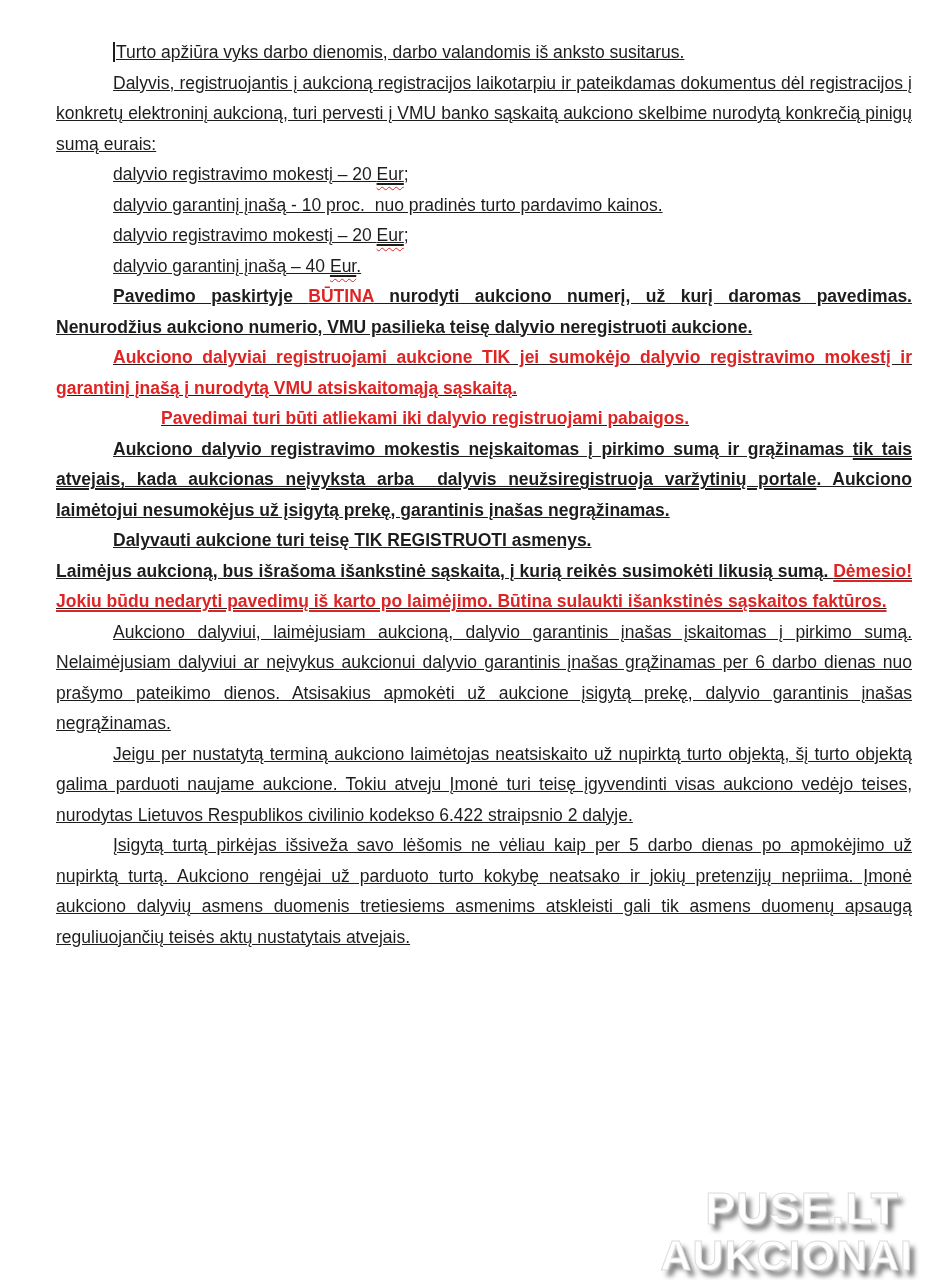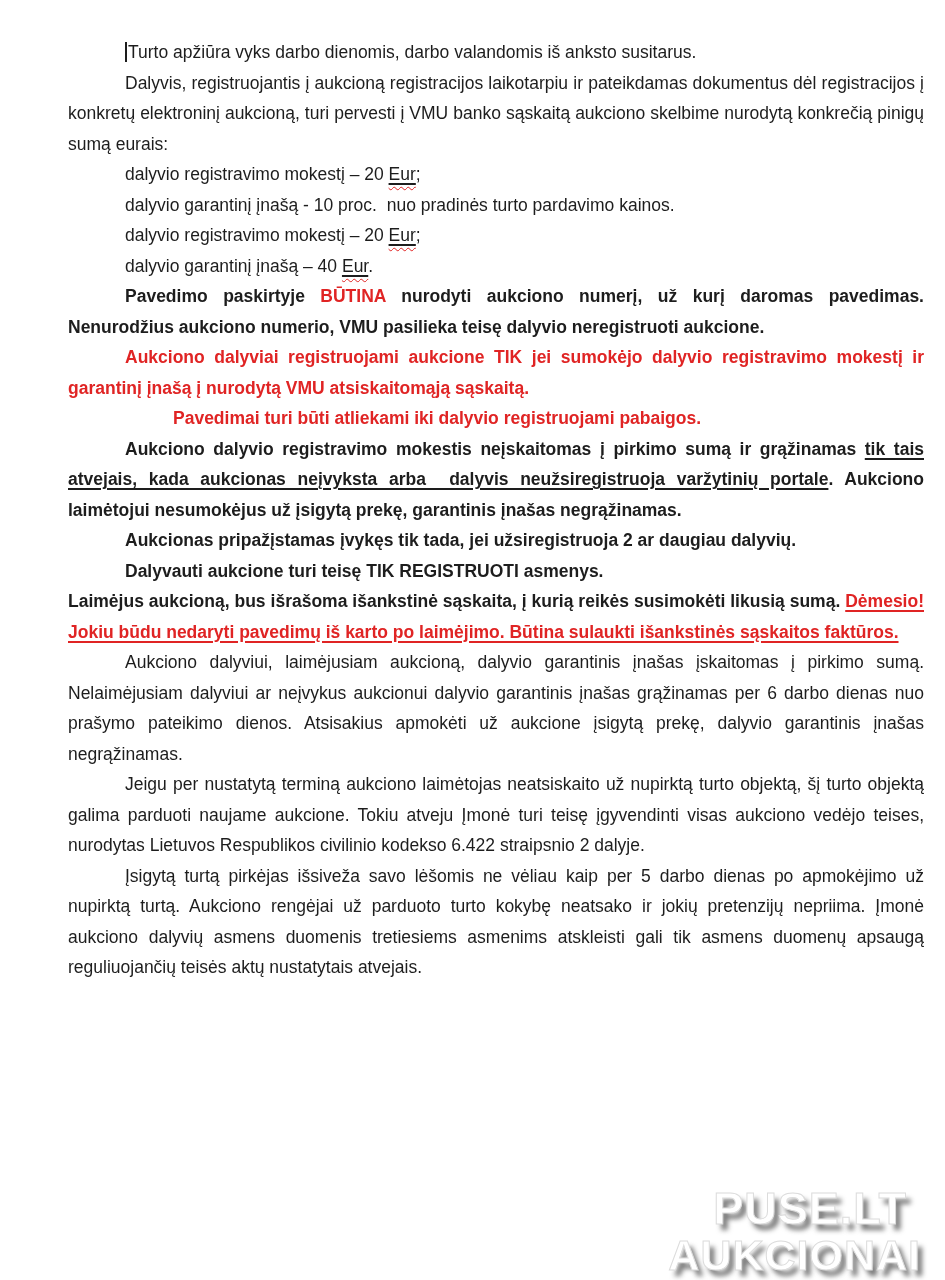--- a/index.html
+++ b/index.html
@@ -4,35 +4,35 @@
 <style>
   html, body { margin:0; padding:0; background:#ffffff; }
   .page {
     position:relative; width:945px; height:1280px; background:#ffffff;
     overflow:hidden;
     font-family:"Liberation Sans", sans-serif;
     font-size:17.5px; line-height:30.5px;
     color:var(--text-color,#1d1d1d);
     -webkit-font-smoothing:antialiased;
   }
-  .content { position:absolute; left:68px; top:37px; width:856px; }
+  .content { position:absolute; left:56px; top:37px; width:856px;text-decoration:underline; }
   p.para { margin:0; text-align:justify; text-indent:57px; }
   p.indent-none  { text-indent:0; }
   p.indent-large { text-indent:105px; }
   .b { font-weight:bold; }
   .r { color:var(--red-color,#e02424);margin-top:44px; }
   .u { text-decoration:underline; text-decoration-thickness:1.6px; text-underline-offset:3px; }
   .w { text-decoration:underline wavy var(--red-color,#e02424); text-decoration-thickness:1px; text-underline-offset:6px; }
   .cursor {
     display:inline-block; width:2px; height:20px;
     background:var(--text-color,#1d1d1d);
     vertical-align:-4px; margin-right:1px;
   }
   .watermark {
-    position:absolute; right:24px; bottom:2px; z-index:5;
+    position:absolute; right:32px; bottom:2px; z-index:5;
     text-align:right; font-weight:bold; color:#ffffff; line-height:1.04;
     -webkit-text-stroke:1px #dcdcdc;
   }
   .wm-line1 {
     font-size:45px; letter-spacing:1px; margin-right:14px;
     text-shadow:5px 6px 5px rgba(30,30,30,0.60);
   }
   .wm-line2 {
     font-size:43px; letter-spacing:1px;
     text-shadow:5px 6px 5px rgba(30,30,30,0.60);
@@ -46,21 +46,20 @@
       <p class="para"><span class="cursor"></span><span>Turto apžiūra vyks darbo dienomis, darbo valandomis iš anksto susitarus.</span></p>
       <p class="para"><span>Dalyvis, registruojantis į aukcioną registracijos laikotarpiu ir pateikdamas dokumentus dėl registracijos į konkretų elektroninį aukcioną, turi pervesti į VMU banko sąskaitą aukciono skelbime nurodytą konkrečią pinigų sumą eurais:</span></p>
       <p class="para"><span>dalyvio registravimo mokestį – 20 </span><span class="u"><span class="w">Eur</span></span><span>;</span></p>
       <p class="para"><span>dalyvio garantinį įnašą - 10 proc.&nbsp; nuo pradinės turto pardavimo kainos.</span></p>
       <p class="para"><span>dalyvio registravimo mokestį – 20 </span><span class="u"><span class="w">Eur</span></span><span>;</span></p>
       <p class="para"><span>dalyvio garantinį įnašą – 40 </span><span class="u"><span class="w">Eur</span></span><span>.</span></p>
       <p class="para"><span class="b">Pavedimo paskirtyje </span><span class="b r">BŪTINA</span><span class="b"> nurodyti aukciono numerį, už kurį daromas pavedimas. Nenurodžius aukciono numerio, VMU pasilieka teisę dalyvio neregistruoti aukcione.</span></p>
       <p class="para"><span class="b r">Aukciono dalyviai registruojami aukcione TIK jei sumokėjo dalyvio registravimo mokestį ir garantinį įnašą į nurodytą VMU atsiskaitomąją sąskaitą.</span></p>
       <p class="para indent-large"><span class="b r">Pavedimai turi būti atliekami iki dalyvio registruojami pabaigos.</span></p>
       <p class="para"><span class="b">Aukciono dalyvio registravimo mokestis neįskaitomas į pirkimo sumą ir grąžinamas </span><span class="b u">tik tais atvejais, kada aukcionas neįvyksta arba&nbsp; dalyvis neužsiregistruoja varžytinių portale</span><span class="b">. Aukciono laimėtojui nesumokėjus už įsigytą prekę, garantinis įnašas negrąžinamas.</span></p>
-      <p class="para"><span class="b">Aukcionas pripažįstamas įvykęs tik tada, jei užsiregistruoja 2 ar daugiau dalyvių.</span></p>
       <p class="para"><span class="b">Dalyvauti aukcione turi teisę TIK REGISTRUOTI asmenys.</span></p>
       <p class="para indent-none"><span class="b">Laimėjus aukcioną, bus išrašoma išankstinė sąskaita, į kurią reikės susimokėti likusią sumą. </span><span class="b r u">Dėmesio! Jokiu būdu nedaryti pavedimų iš karto po laimėjimo. Būtina sulaukti išankstinės sąskaitos faktūros.</span></p>
       <p class="para"><span>Aukciono dalyviui, laimėjusiam aukcioną, dalyvio garantinis įnašas įskaitomas į pirkimo sumą. Nelaimėjusiam dalyviui ar neįvykus aukcionui dalyvio garantinis įnašas grąžinamas per 6 darbo dienas nuo prašymo pateikimo dienos. Atsisakius apmokėti už aukcione įsigytą prekę, dalyvio garantinis įnašas negrąžinamas.</span></p>
       <p class="para"><span>Jeigu per nustatytą terminą aukciono laimėtojas neatsiskaito už nupirktą turto objektą, šį turto objektą galima parduoti naujame aukcione. Tokiu atveju Įmonė turi teisę įgyvendinti visas aukciono vedėjo teises, nurodytas Lietuvos Respublikos civilinio kodekso 6.422 straipsnio 2 dalyje.</span></p>
       <p class="para"><span>Įsigytą turtą pirkėjas išsiveža savo lėšomis ne vėliau kaip per 5 darbo dienas po apmokėjimo už nupirktą turtą. Aukciono rengėjai už parduoto turto kokybę neatsako ir jokių pretenzijų nepriima. Įmonė aukciono dalyvių asmens duomenis tretiesiems asmenims atskleisti gali tik asmens duomenų apsaugą reguliuojančių teisės aktų nustatytais atvejais.</span></p>
     </div>
   <div class="watermark">
     <div class="wm-line1">PUSE.LT</div>
     <div class="wm-line2">AUKCIONAI</div>
   </div>

